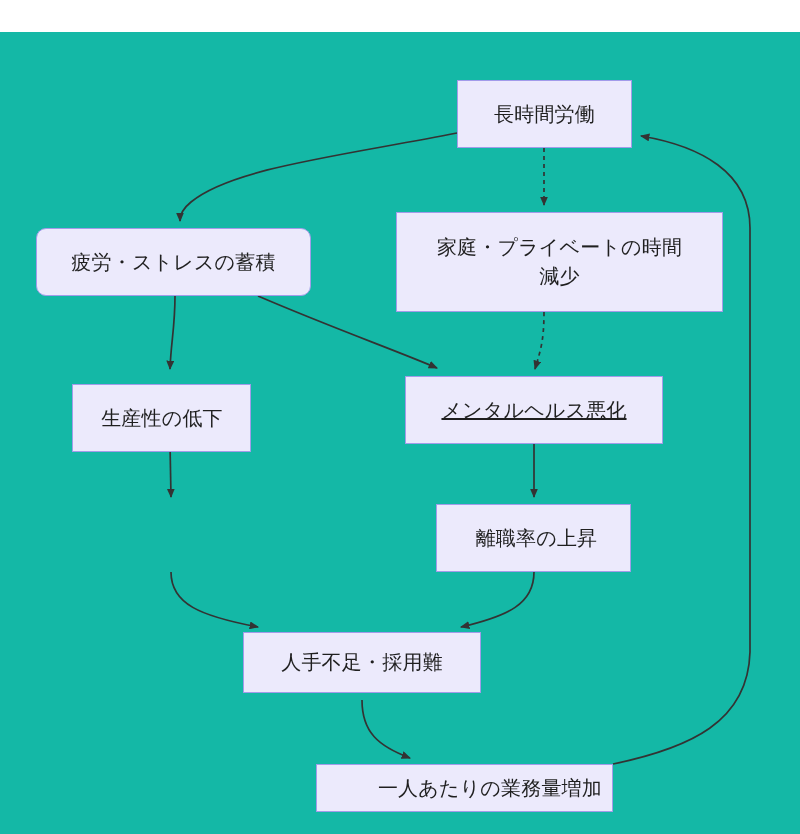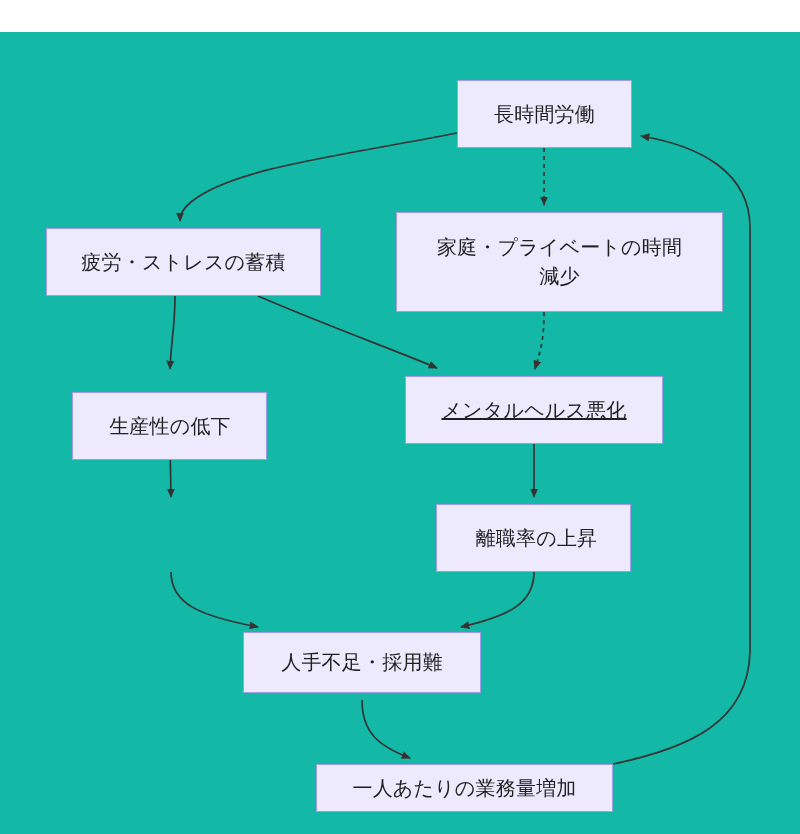--- a/index.html
+++ b/index.html
@@ -87,43 +87,43 @@
       <path d="M 362,668 C 362,700 378,714 410,726" marker-end="url(#arrowhead)"></path>
 
       <path d="M 613,732 C 690,716 748,690 750,620 L 750,196 C 750,140 700,114 641,104" marker-end="url(#arrowhead)"></path>
     </g>
   </svg>
 
   <div class="node" style="left:457px; top:48px; width:175px; height:68px;">
     <span class="node-label">長時間労働</span>
   </div>
 
-  <div class="node" style="left:46px; top:196px; width:275px; height:68px;">
+  <div class="node" style="left:36px; top:196px; width:275px; height:68px;border-radius:10px;">
     <span class="node-label">疲労・ストレスの蓄積</span>
   </div>
 
   <div class="node" style="left:396px; top:180px; width:327px; height:100px;">
     <span class="node-label">家庭・プライベートの時間
 減少</span>
   </div>
 
-  <div class="node" style="left:72px; top:360px; width:195px; height:68px;padding-left:11px;">
+  <div class="node" style="left:72px; top:352px; width:179px; height:68px;padding-left:11px;">
     <span class="node-label">生産性の低下</span>
   </div>
 
   <div class="node" style="left:405px; top:344px; width:258px; height:68px;text-decoration:underline;">
     <span class="node-label">メンタルヘルス悪化</span>
   </div>
 
 
   <div class="node" style="left:436px; top:472px; width:195px; height:68px;padding-left:16px;">
     <span class="node-label">離職率の上昇</span>
   </div>
 
   <div class="node" style="left:243px; top:600px; width:238px; height:61px;">
     <span class="node-label">人手不足・採用難</span>
   </div>
 
-  <div class="node" style="left:316px; top:732px; width:297px; height:48px;">
+  <div class="node" style="left:316px; top:732px; width:297px; height:48px;text-align:right;">
     <span class="node-label">一人あたりの業務量増加</span>
   </div>
 
 </div>
 
 </body></html>

